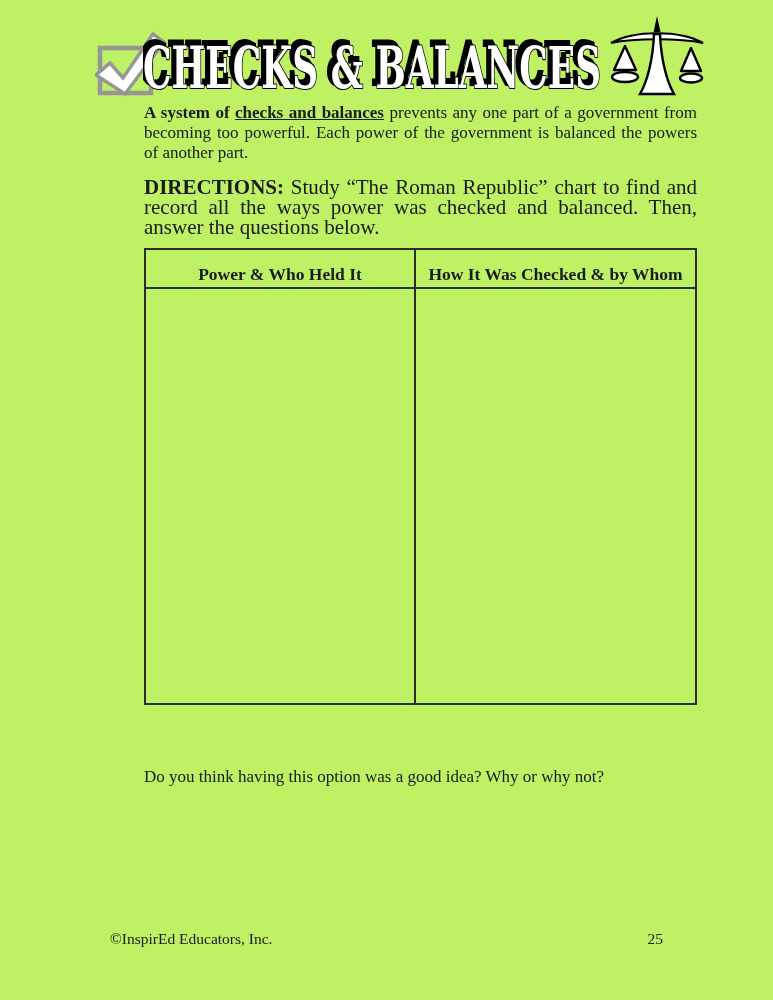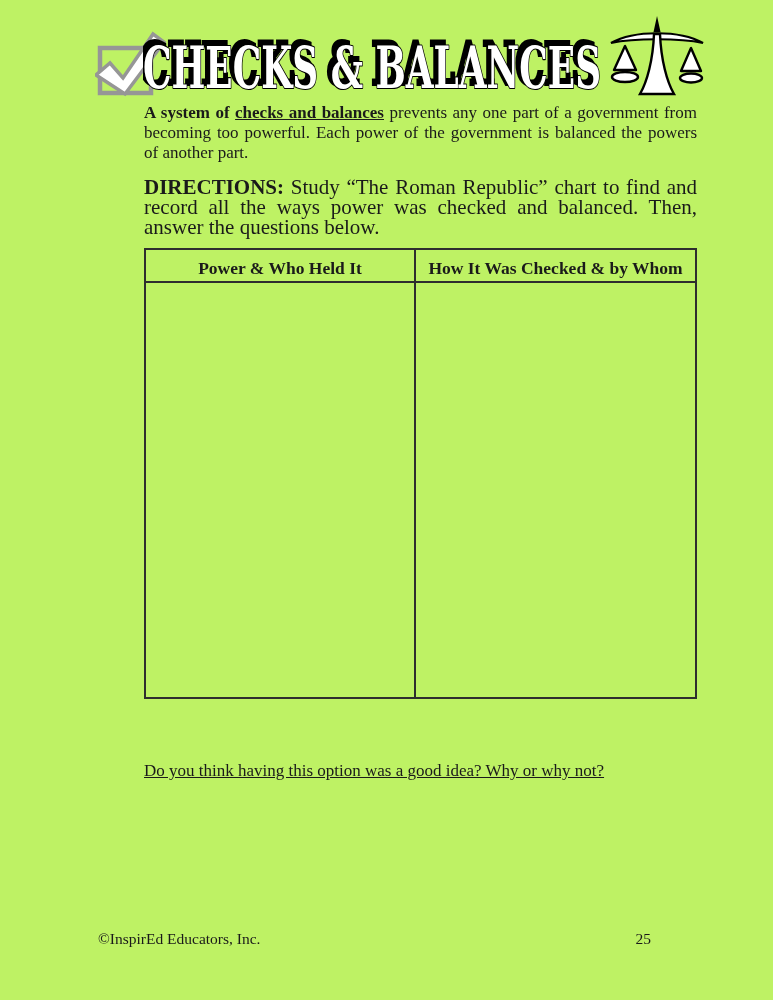--- a/index.html
+++ b/index.html
@@ -47,43 +47,43 @@
     width: 100%;
     margin-top: 11px;
     border-collapse: collapse;
     border: 2px solid #2e2e2e;
   }
   .ws-table th {
     border: 2px solid #2e2e2e;
     font-size: 17.5px;
     font-weight: bold;
     text-align: center;
-    padding: 8px 4px 2px 4px;
+    padding: 14px 4px 2px 4px;
   }
   .ws-table th:first-child { width: 49%; }
   .ws-table td {
     border: 2px solid #2e2e2e;
     height: 416px;
     vertical-align: top;
   }
 
   
   .question {
     font-size: 17px;
     line-height: 20px;
     white-space: pre-wrap;
   }
   .q1 { margin-top: 17px; }
-  .q2 { margin-top: 62px; text-decoration: underline; }
+  .q2 { margin-top: 62px; }
   .q3 { margin-top: 68px; }
 
   
   .footer {
     position: absolute;
-    left: 98px;
+    left: 110px;
     top: 930px;
     width: 553px;
     display: flex;
     justify-content: space-between;
     font-size: 15.5px;
   }
 </style>
 </head>
 <body>
 

